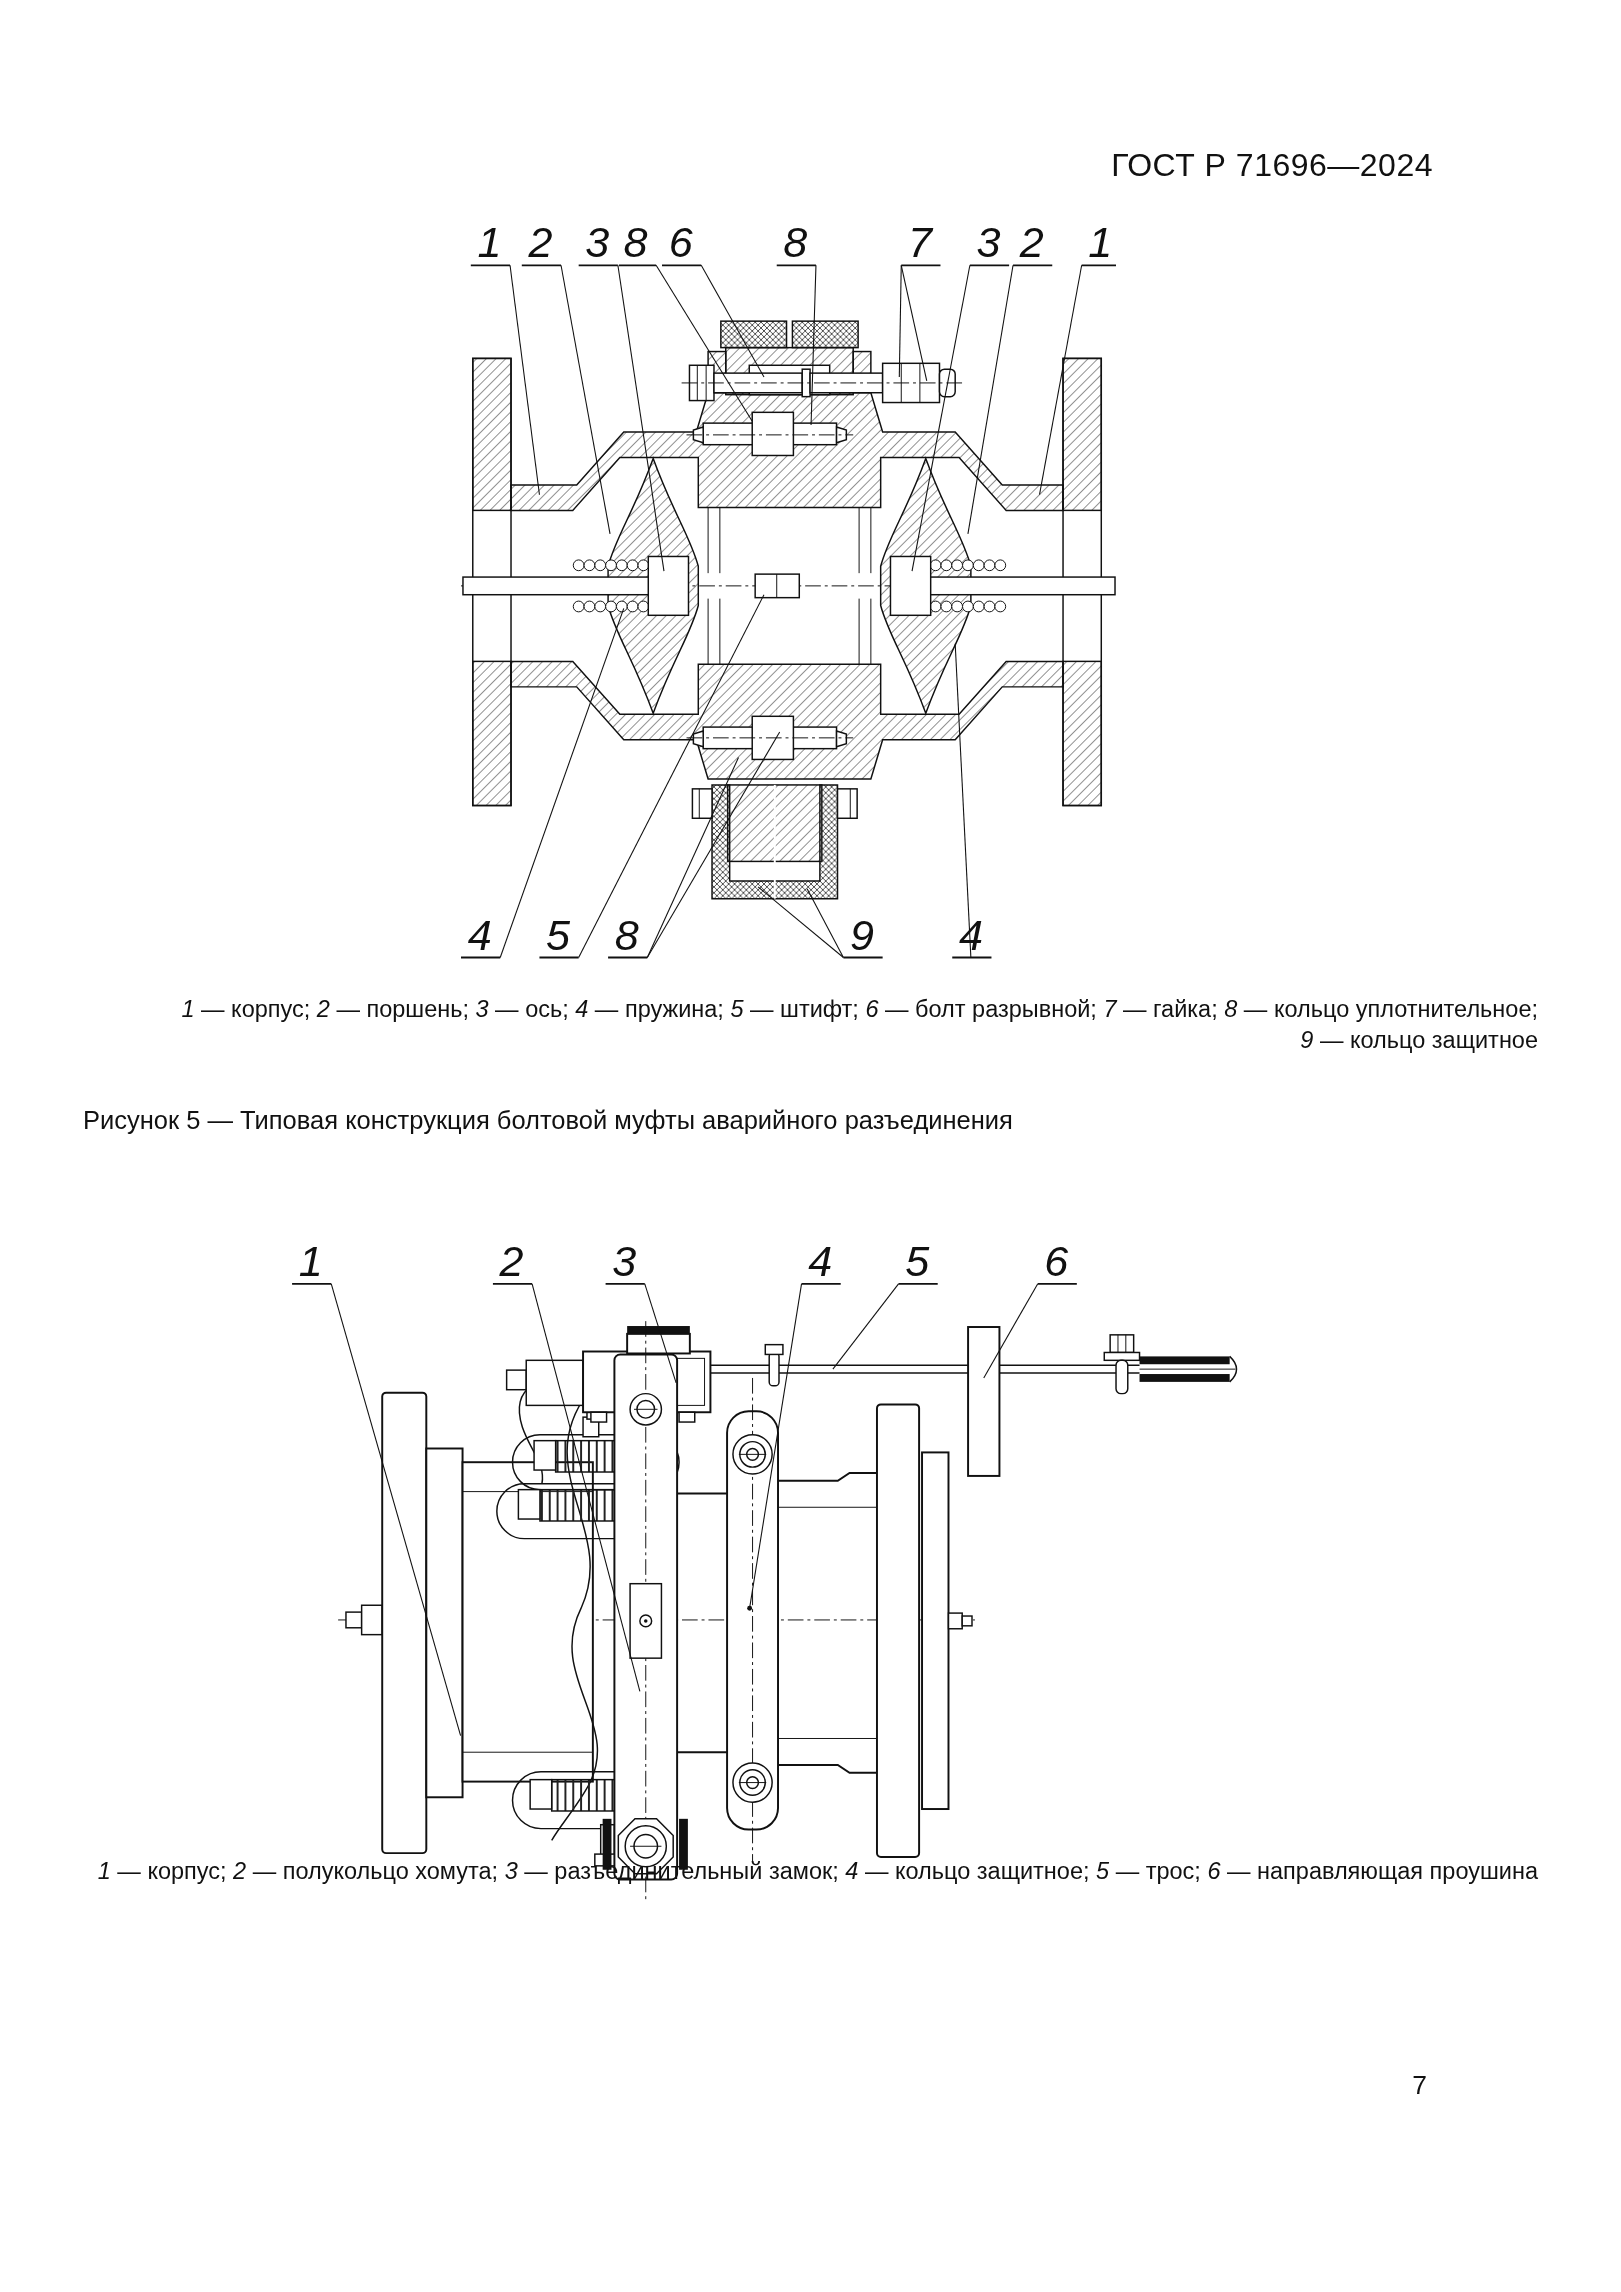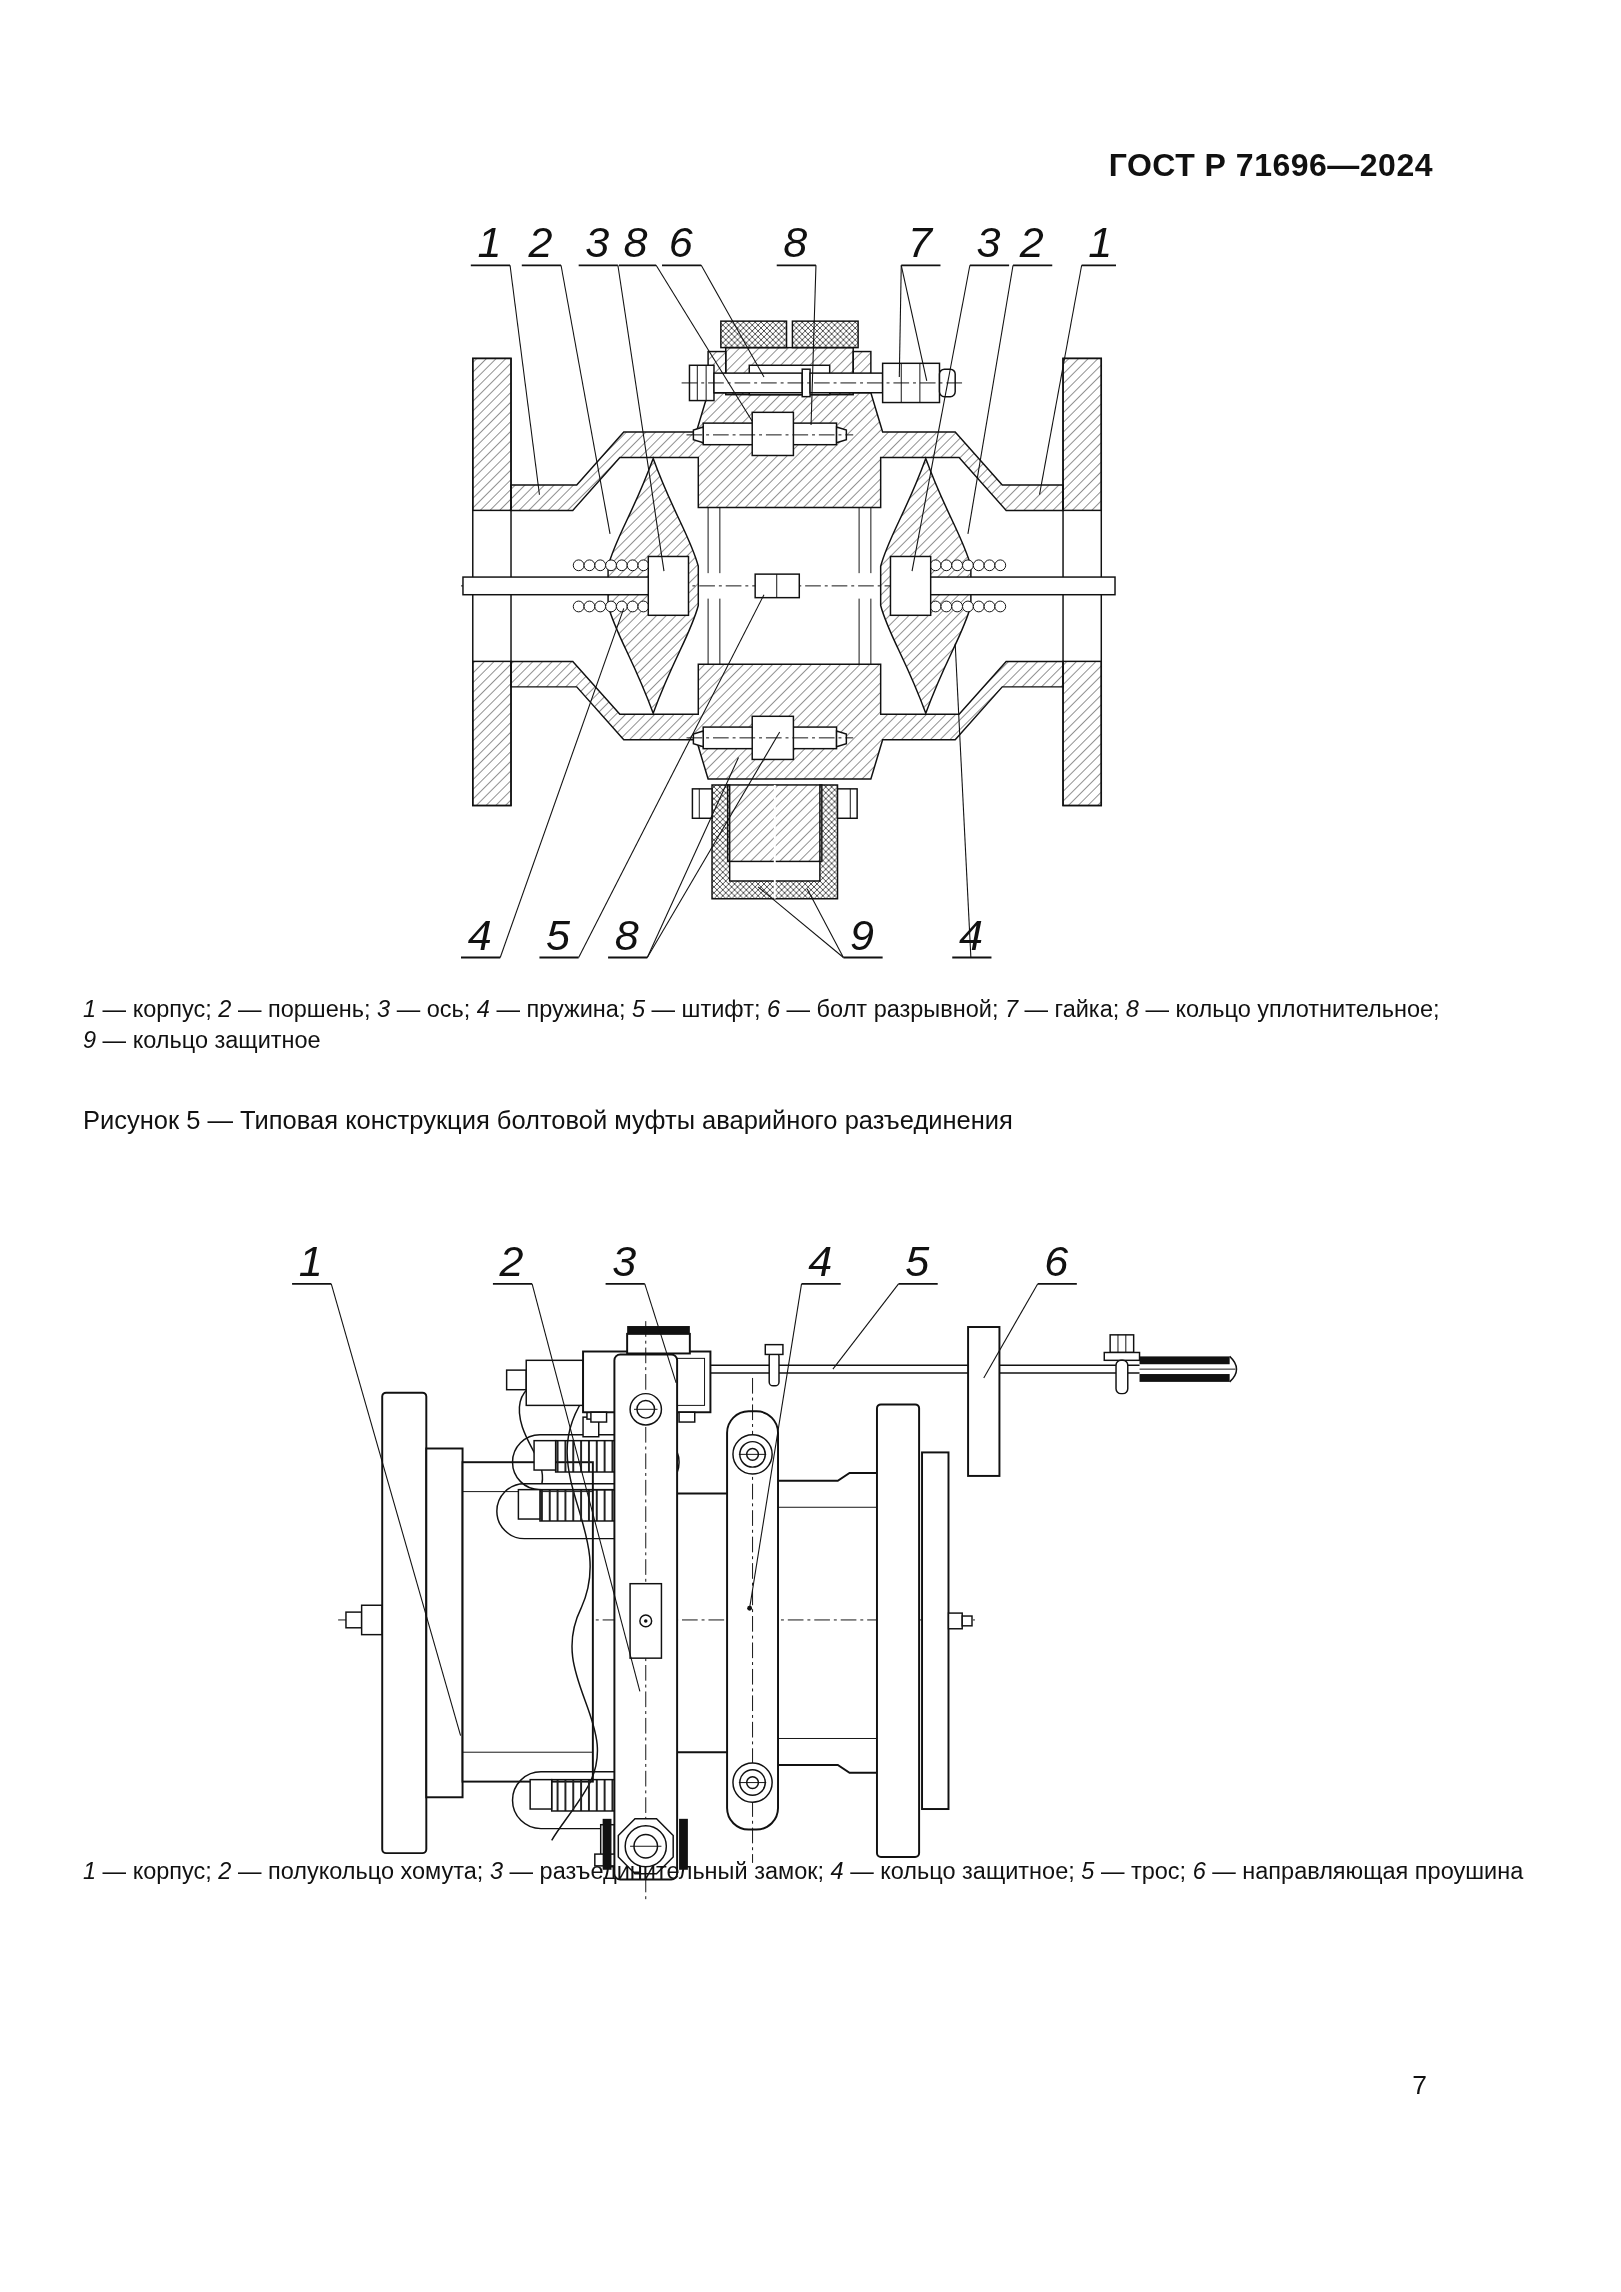--- a/index.html
+++ b/index.html
@@ -1,19 +1,19 @@
 <!DOCTYPE html>
 <html><head>
 <meta charset="utf-8">
 <style>
   html,body{margin:0;padding:0;background:#e8e8e8}
   .page{position:relative;width:1621px;height:2293px;background:#ffffff;
         font-family:"Liberation Sans",sans-serif;color:#111;margin:0 auto;overflow:hidden}
-  .header{position:absolute;top:147px;right:188px;font-size:32px;font-weight:bold;letter-spacing:0.5px}
-  .legend{position:absolute;left:83px;right:83px;text-align:left;font-size:23.5px;line-height:1.32;color:#111}
+  .header{position:absolute;top:147px;right:188px;font-size:32px;font-weight:normal;letter-spacing:0.5px}
+  .legend{position:absolute;left:83px;right:83px;text-align:right;font-size:23.5px;line-height:1.32;color:#111}
   .legend .l1{white-space:nowrap}
   .legend i{font-style:italic}
   .caption{position:absolute;left:83px;right:83px;text-align:left;font-size:25.5px}
   .pagenum{position:absolute;top:2070px;right:194px;font-size:26.5px}
   svg{position:absolute;overflow:visible}
   .f5{left:461px;top:228px;width:655px;height:755px}
   .f6{left:289px;top:1231px;width:980px;height:676px}
   .ln{stroke:#111;stroke-width:1.5;fill:none}
   .ln2{stroke:#111;stroke-width:2;fill:none}
   .w{fill:#ffffff;stroke:#111;stroke-width:1.5}

